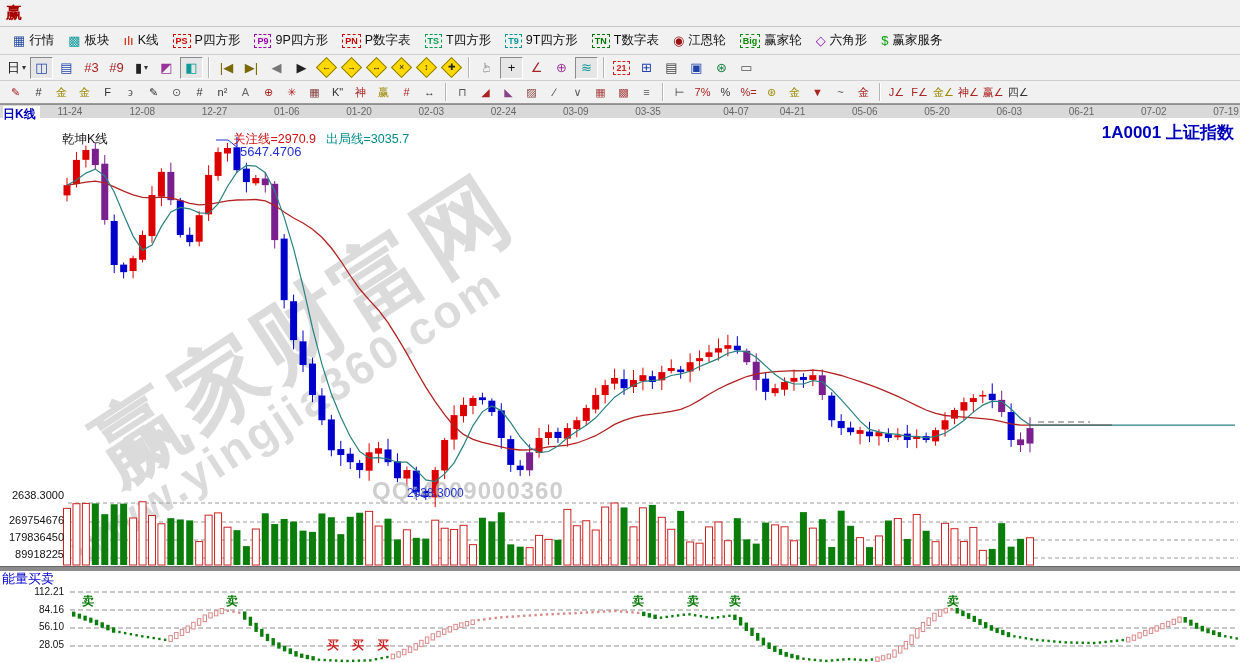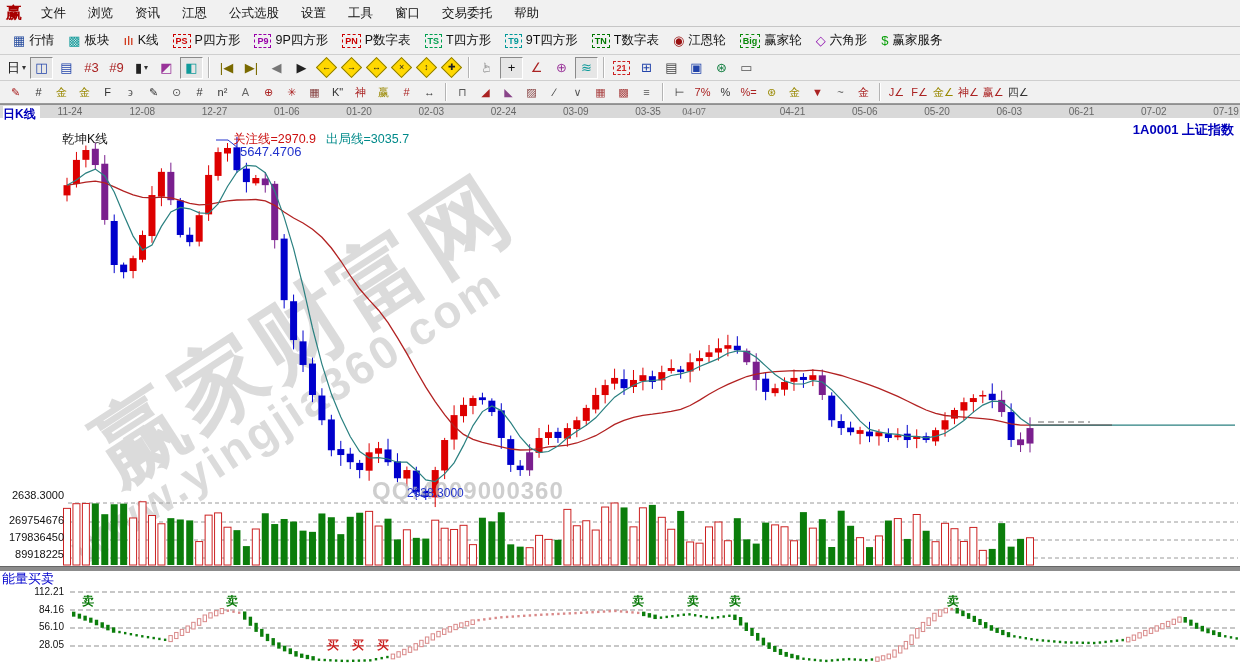--- a/index.html
+++ b/index.html
@@ -23,48 +23,36 @@
   .diamond{width:13px;height:13px;background:#ffd800;border:1px solid #8a7a00;transform:rotate(45deg);
     display:flex;align-items:center;justify-content:center;}
   .diamond>span{transform:rotate(-45deg);font-size:9px;color:#222;line-height:9px;}
   .chart-wrap{position:relative;width:1240px;height:559px;background:#fff;}
   .date-axis{position:absolute;left:0;top:0;width:1240px;height:14px;background:#d9d9d9;
     border-top:1px solid #8f8f8f;box-sizing:border-box;}
   .date-tick{position:absolute;top:1px;width:48px;text-align:center;font-size:10px;color:#666;}
   .ov{position:absolute;white-space:nowrap;}
   .lbl-blue{color:#0000bb;}
   .lbl-k{left:3px;top:2px;font-size:12px;font-weight:bold;background:#fff;padding:0 4px 0 0;z-index:5;}
-  .lbl-instr{right:6px;top:17px;font-size:13px;font-weight:bold;}
+  .lbl-instr{right:6px;top:17px;font-size:17px;font-weight:bold;}
   .lbl-series{left:62px;top:27px;font-size:12.5px;color:#111;}
   .lbl-lines{left:233px;top:27px;font-size:12.5px;display:flex;gap:10px;}
   .watch{color:#cc1111;} .exit{color:#008a8a;}
   .lbl-high{left:240px;top:40px;font-size:13px;color:#2233cc;}
   .lbl-low{left:407px;top:382px;font-size:12px;color:#2233cc;}
   .scale{font-size:11px;color:#111;text-align:right;width:62px;left:2px;}
   .lbl-sub{left:2px;top:466px;font-size:13px;color:#0000cc;}
   .wscale{font-size:10px;color:#111;text-align:right;width:62px;left:2px;}
   svg{position:absolute;left:0;top:14px;}
 </style>
 </head>
 <body>
 
 <div class="bar menubar">
   <span class="logo">赢</span>
-  <nav id="menu-items" style="display:flex;">
-      <span class="menu-item">文件</span>
-      <span class="menu-item">浏览</span>
-      <span class="menu-item">资讯</span>
-      <span class="menu-item">江恩</span>
-      <span class="menu-item">公式选股</span>
-      <span class="menu-item">设置</span>
-      <span class="menu-item">工具</span>
-      <span class="menu-item">窗口</span>
-      <span class="menu-item">交易委托</span>
-      <span class="menu-item">帮助</span>
-    </nav>
 </div>
 
 <div class="bar toolbar2" id="toolbar-features">
     <div class="tb2-item">
       <span class="glyph" style="color: rgb(42, 79, 160);">▦</span>
       <span>行情</span>
     </div>
     <div class="tb2-item">
       <span class="glyph" style="color: rgb(15, 154, 154);">▩</span>
       <span>板块</span>
@@ -359,21 +347,21 @@
   <div class="date-axis" id="date-axis">
       <span class="date-tick" style="left: 46px;">11-24</span>
       <span class="date-tick" style="left: 118.25px;">12-08</span>
       <span class="date-tick" style="left: 190.5px;">12-27</span>
       <span class="date-tick" style="left: 262.75px;">01-06</span>
       <span class="date-tick" style="left: 335px;">01-20</span>
       <span class="date-tick" style="left: 407.25px;">02-03</span>
       <span class="date-tick" style="left: 479.5px;">02-24</span>
       <span class="date-tick" style="left: 551.75px;">03-09</span>
       <span class="date-tick" style="left: 624px;">03-35</span>
-      <span class="date-tick" style="left: 670px; font-family: Liberation Serif, serif;">04-07</span>
+      <span class="date-tick" style="left: 712px;">04-07</span>
       <span class="date-tick" style="left: 768.5px;">04-21</span>
       <span class="date-tick" style="left: 840.75px;">05-06</span>
       <span class="date-tick" style="left: 913px;">05-20</span>
       <span class="date-tick" style="left: 985.25px;">06-03</span>
       <span class="date-tick" style="left: 1057.5px;">06-21</span>
       <span class="date-tick" style="left: 1129.75px;">07-02</span>
       <span class="date-tick" style="left: 1202px;">07-19</span>
     </div>
   <div class="ov lbl-blue lbl-k">日K线</div>
 

